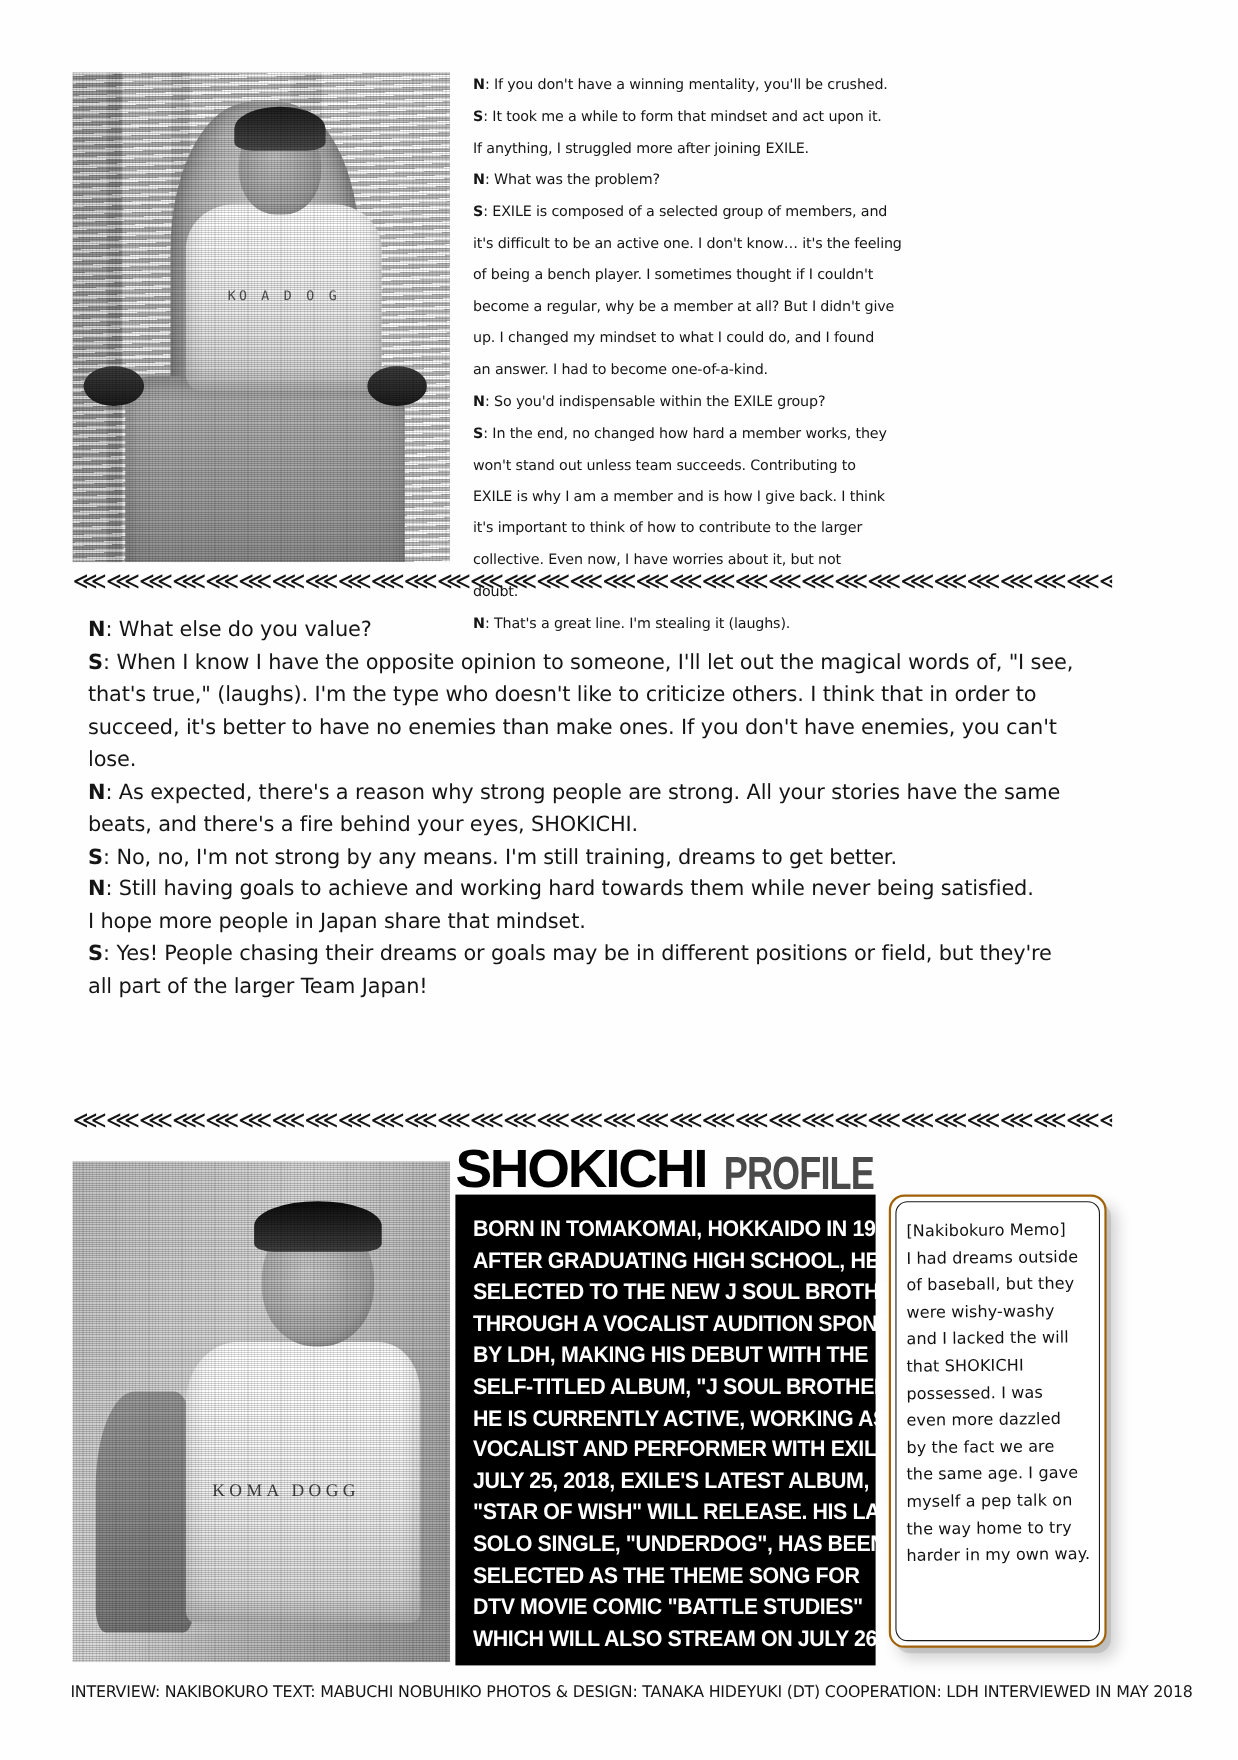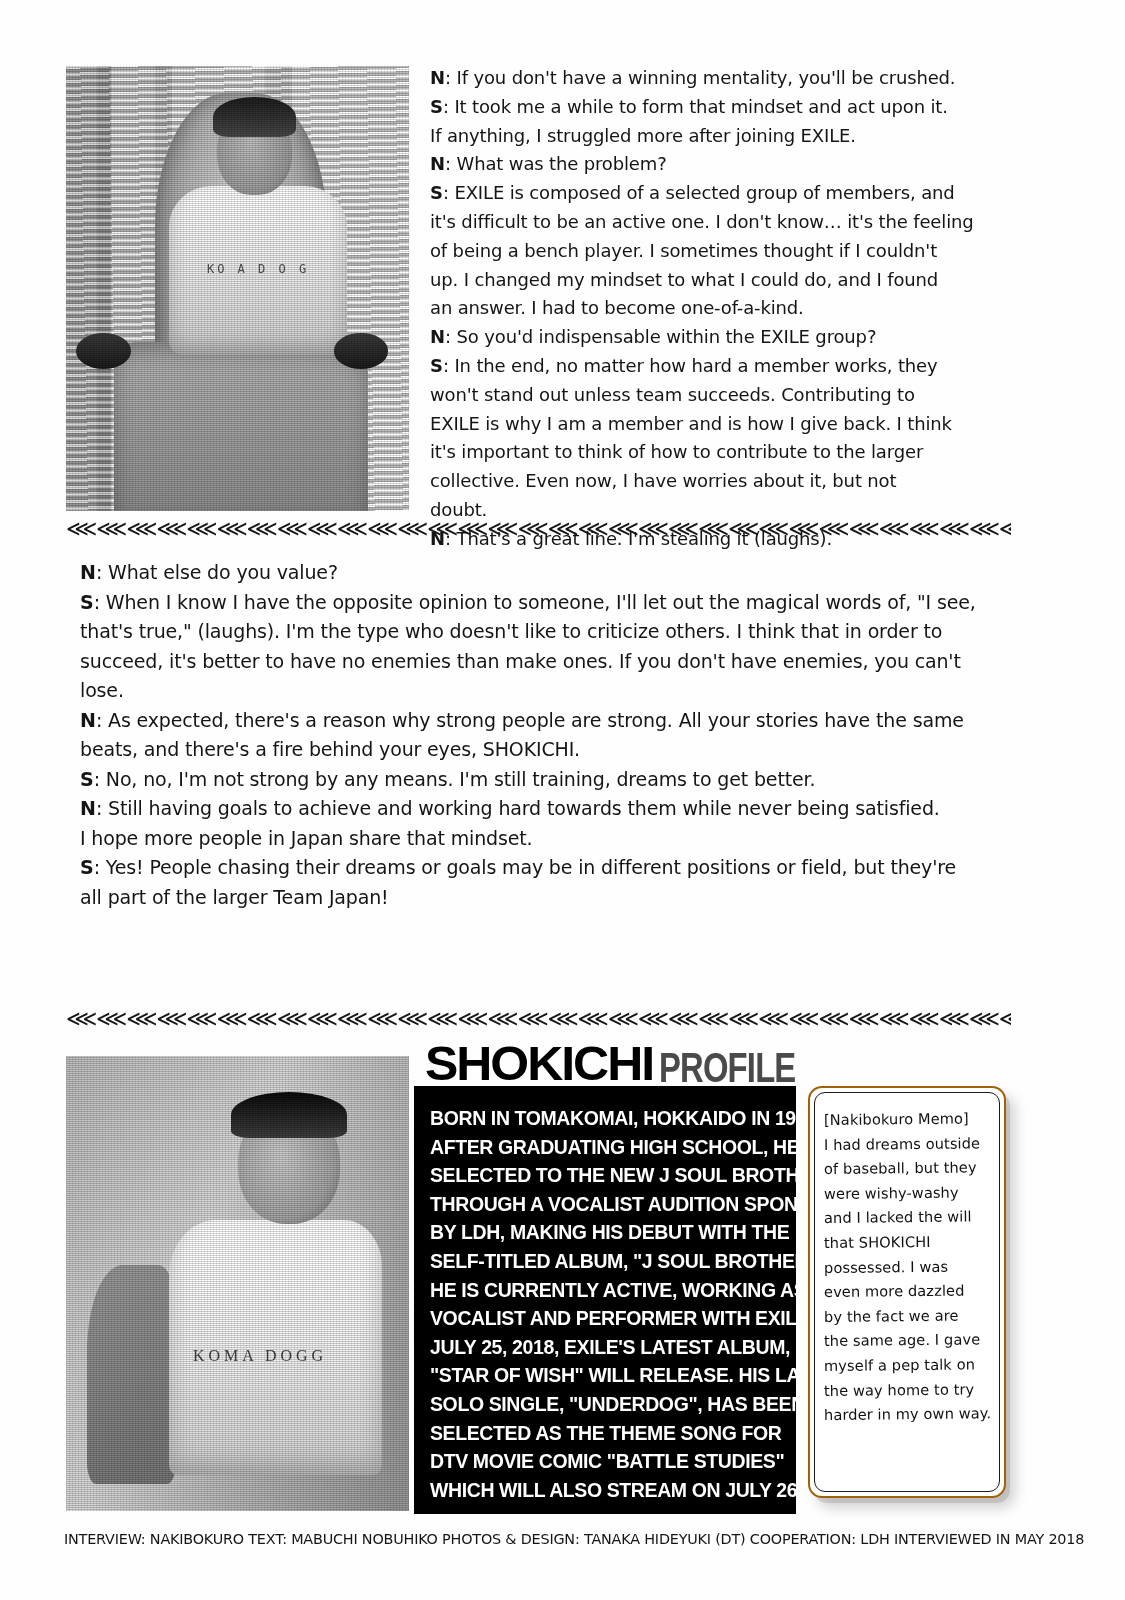--- a/index.html
+++ b/index.html
@@ -164,21 +164,21 @@
     position: absolute;
     left: 6%; top: 46%;
     width: 26%; height: 48%;
     border-radius: 40% 20% 10% 10%;
     background: linear-gradient(160deg, #9c9890 0%, #7b7771 100%);
   }
 
   
   .body-text {
     font-family: "DejaVu Sans", sans-serif;
-    font-size: 18px;
+    font-size: 13px;
     line-height: 28.8px;
     color: #151515;
     letter-spacing: -0.15px;
   }
   .body-text .spk {
     font-weight: bold;
     font-family: "DejaVu Sans", sans-serif;
     letter-spacing: 0;
   }
   #col-top-right {
@@ -214,22 +214,21 @@
   #stitch-2 { left: 66px; top: 1008px; width: 945px; }
 
   
   #profile-title {
     position: absolute;
     left: 414px; top: 1032px;
     width: 390px;
     height: 56px;
     display: flex;
     align-items: flex-end;
-    gap: 10px;
-    margin-left: 11px;
+    gap: 20px;
   }
   #profile-name {
     font-family: "Liberation Sans", sans-serif;
     font-weight: bold;
     font-size: 49px;
     line-height: 49px;
     letter-spacing: -2px;
     color: #000;
     transform: scaleX(1.02);
     transform-origin: left bottom;
@@ -340,24 +339,25 @@
   </div>
 
   <div class="body-text" id="col-top-right">
       <span class="body-line"><span class="spk">N</span><span>: If you don't have a winning mentality, you'll be crushed.</span></span>
       <span class="body-line"><span class="spk">S</span><span>: It took me a while to form that mindset and act upon it.</span></span>
       <span class="body-line"><span>If anything, I struggled more after joining EXILE.</span></span>
       <span class="body-line"><span class="spk">N</span><span>: What was the problem?</span></span>
       <span class="body-line"><span class="spk">S</span><span>: EXILE is composed of a selected group of members, and</span></span>
       <span class="body-line"><span>it's difficult to be an active one. I don't know… it's the feeling</span></span>
       <span class="body-line"><span>of being a bench player. I sometimes thought if I couldn't</span></span>
+      <span class="body-line"><span>become a regular, why be a member at all? But I didn't give</span></span>
       <span class="body-line"><span>up. I changed my mindset to what I could do, and I found</span></span>
       <span class="body-line"><span>an answer. I had to become one-of-a-kind.</span></span>
       <span class="body-line"><span class="spk">N</span><span>: So you'd indispensable within the EXILE group?</span></span>
-      <span class="body-line"><span class="spk">S</span><span>: In the end, no matter how hard a member works, they</span></span>
+      <span class="body-line"><span class="spk">S</span><span>: In the end, no changed how hard a member works, they</span></span>
       <span class="body-line"><span>won't stand out unless team succeeds. Contributing to</span></span>
       <span class="body-line"><span>EXILE is why I am a member and is how I give back. I think</span></span>
       <span class="body-line"><span>it's important to think of how to contribute to the larger</span></span>
       <span class="body-line"><span>collective. Even now, I have worries about it, but not</span></span>
       <span class="body-line"><span>doubt.</span></span>
       <span class="body-line"><span class="spk">N</span><span>: That's a great line. I'm stealing it (laughs).</span></span>
     </div>
 
   <div class="stitch" id="stitch-1">⋘⋘⋘⋘⋘⋘⋘⋘⋘⋘⋘⋘⋘⋘⋘⋘⋘⋘⋘⋘⋘⋘⋘⋘⋘⋘⋘⋘⋘⋘⋘⋘⋘⋘⋘⋘⋘⋘⋘⋘⋘⋘⋘⋘⋘⋘⋘⋘⋘⋘⋘⋘⋘⋘⋘⋘⋘⋘⋘⋘⋘⋘⋘⋘⋘⋘⋘⋘⋘⋘⋘⋘⋘⋘⋘⋘⋘⋘⋘⋘⋘⋘⋘⋘⋘⋘⋘⋘⋘⋘</div>
 

